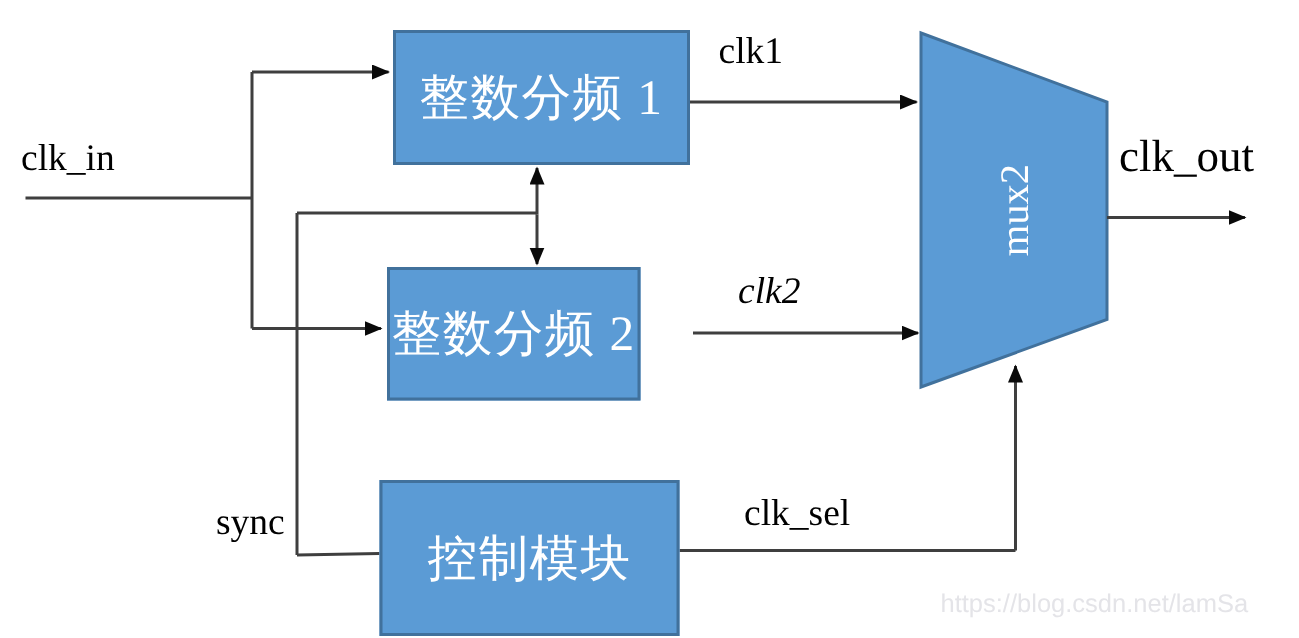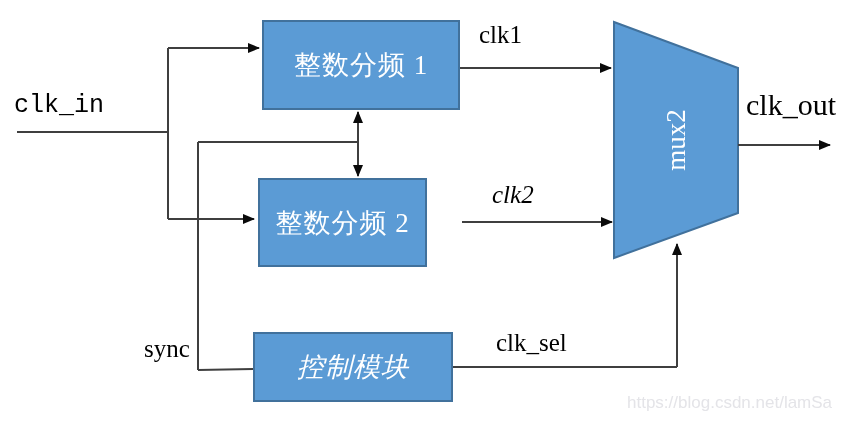--- a/index.html
+++ b/index.html
@@ -32,45 +32,45 @@
   .arrowhead { fill: var(--arrow); stroke: none; }
   .mux-shape { fill: var(--block-fill); stroke: var(--block-border); stroke-width: 2; }
   .block {
     position: absolute;
     background: var(--block-fill);
     border: 2.5px solid var(--block-border);
     color: var(--block-text);
     display: flex;
     align-items: center;
     justify-content: center;
-    font-size: 27px;
+    font-size: 33px;
     letter-spacing: 1px;
     white-space: nowrap;
   }
   .block--divider1 { left: 262px; top: 20px;  width: 198px; height: 90px; }
   .block--divider2 { left: 258px; top: 178px; width: 169px; height: 89px; }
-  .block--control  { left: 253px; top: 332px; width: 200px; height: 70px; font-style: italic; }
+  .block--control  { left: 253px; top: 320px; width: 200px; height: 104px; }
   .mux-label {
     position: absolute;
     left: 626px; top: 118px;
     width: 100px; height: 44px;
     display: flex; align-items: center; justify-content: center;
     transform: rotate(-90deg);
     color: var(--block-text);
     font-size: 27px;
   }
   .sig {
     position: absolute;
     color: var(--label-text);
     font-size: 25px;
     white-space: nowrap;
     line-height: 1.1;
     text-align: center;
   }
-  .sig--clk-in  { left: 14px;  top: 92px; font-family: Liberation Mono, monospace;  }
+  .sig--clk-in  { left: 14px;  top: 92px;  }
   .sig--clk1    { left: 479px; top: 21px;  }
   .sig--clk2    { left: 492px; top: 181px; font-style: italic; }
   .sig--clk-out { left: 746px; top: 88px; font-size: 30px; }
   .sig--sync    { left: 144px; top: 335px; }
   .sig--clk-sel { left: 496px; top: 329px; }
   .watermark {
     position: absolute;
     left: 627px; top: 393px;
     color: var(--watermark);
     font-family: "Liberation Sans", "DejaVu Sans", sans-serif;

